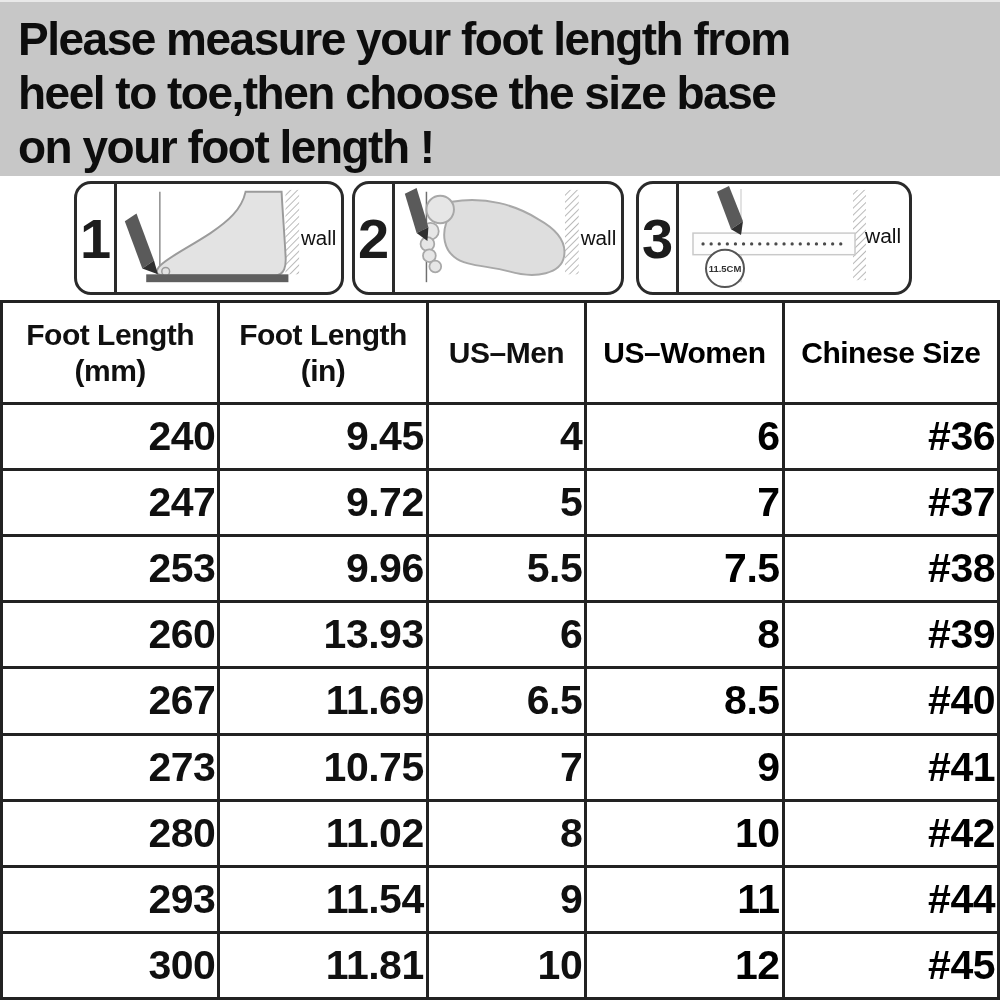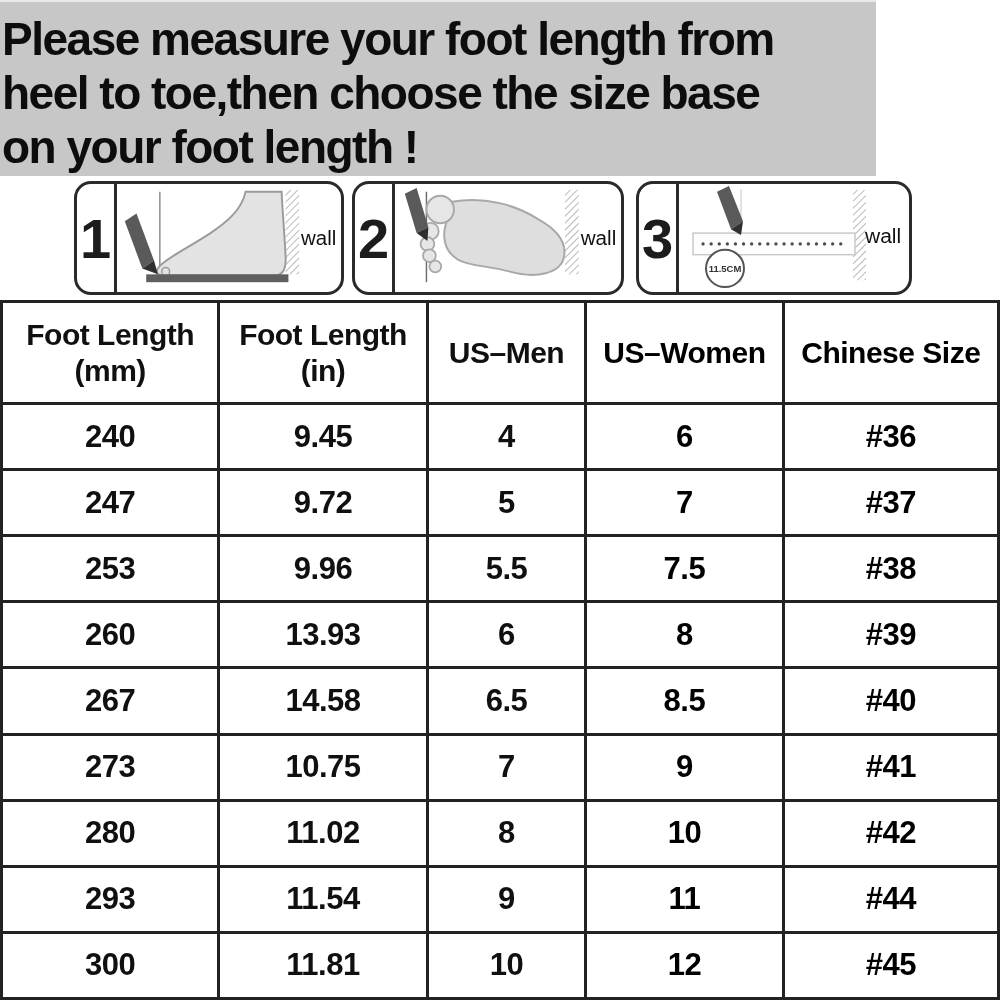--- a/index.html
+++ b/index.html
@@ -1,24 +1,24 @@
 <!DOCTYPE html>
 <html><head>
 <meta charset="utf-8">
 <style>
   * { margin: 0; padding: 0; box-sizing: border-box; }
   html, body { width: 1000px; background: #ffffff; font-family: "Liberation Sans", sans-serif; }
   body { width: 1000px; height: 1000px; overflow: hidden; }
 
   
   .title-banner {
-    width: 876px;
+    width: 1000px;
     height: 176px;
     background: #c7c7c7;
-    padding: 10px 14px 0 2px;
+    padding: 10px 14px 0 18px;
     border-top: 2px solid #e9e9e9;
   }
   .title-line {
     font-size: 46px;
     font-weight: bold;
     color: #0d0d0d;
     letter-spacing: -1.5px;
     line-height: 54px;
     white-space: nowrap;
   }
@@ -75,23 +75,24 @@
   }
   .size-table th {
     height: 102px;
     font-size: 30px;
     font-weight: bold;
     letter-spacing: -0.5px;
     line-height: 1.2;
   }
   .size-table td {
     height: 54px;
-    font-size: 31px;
+    font-size: 41px;
     font-weight: bold;
     letter-spacing: -0.5px;
+    text-align: right;
   }
   .size-table .red { color: #000000; }
 </style>
 </head>
 <body>
 
 <div class="title-banner">
   <div class="title-line">Please measure your foot length from</div>
   <div class="title-line">heel to toe,then choose the size base</div>
   <div class="title-line">on your foot length !</div>
@@ -208,21 +209,21 @@
       </tr>
       <tr>
         <td>260</td>
         <td>13.93</td>
         <td>6</td>
         <td class="red">8</td>
         <td class="red">#39</td>
       </tr>
       <tr>
         <td>267</td>
-        <td>14.58</td>
+        <td>11.69</td>
         <td>6.5</td>
         <td class="red">8.5</td>
         <td class="red">#40</td>
       </tr>
       <tr>
         <td>273</td>
         <td>10.75</td>
         <td>7</td>
         <td class="red">9</td>
         <td class="red">#41</td>

